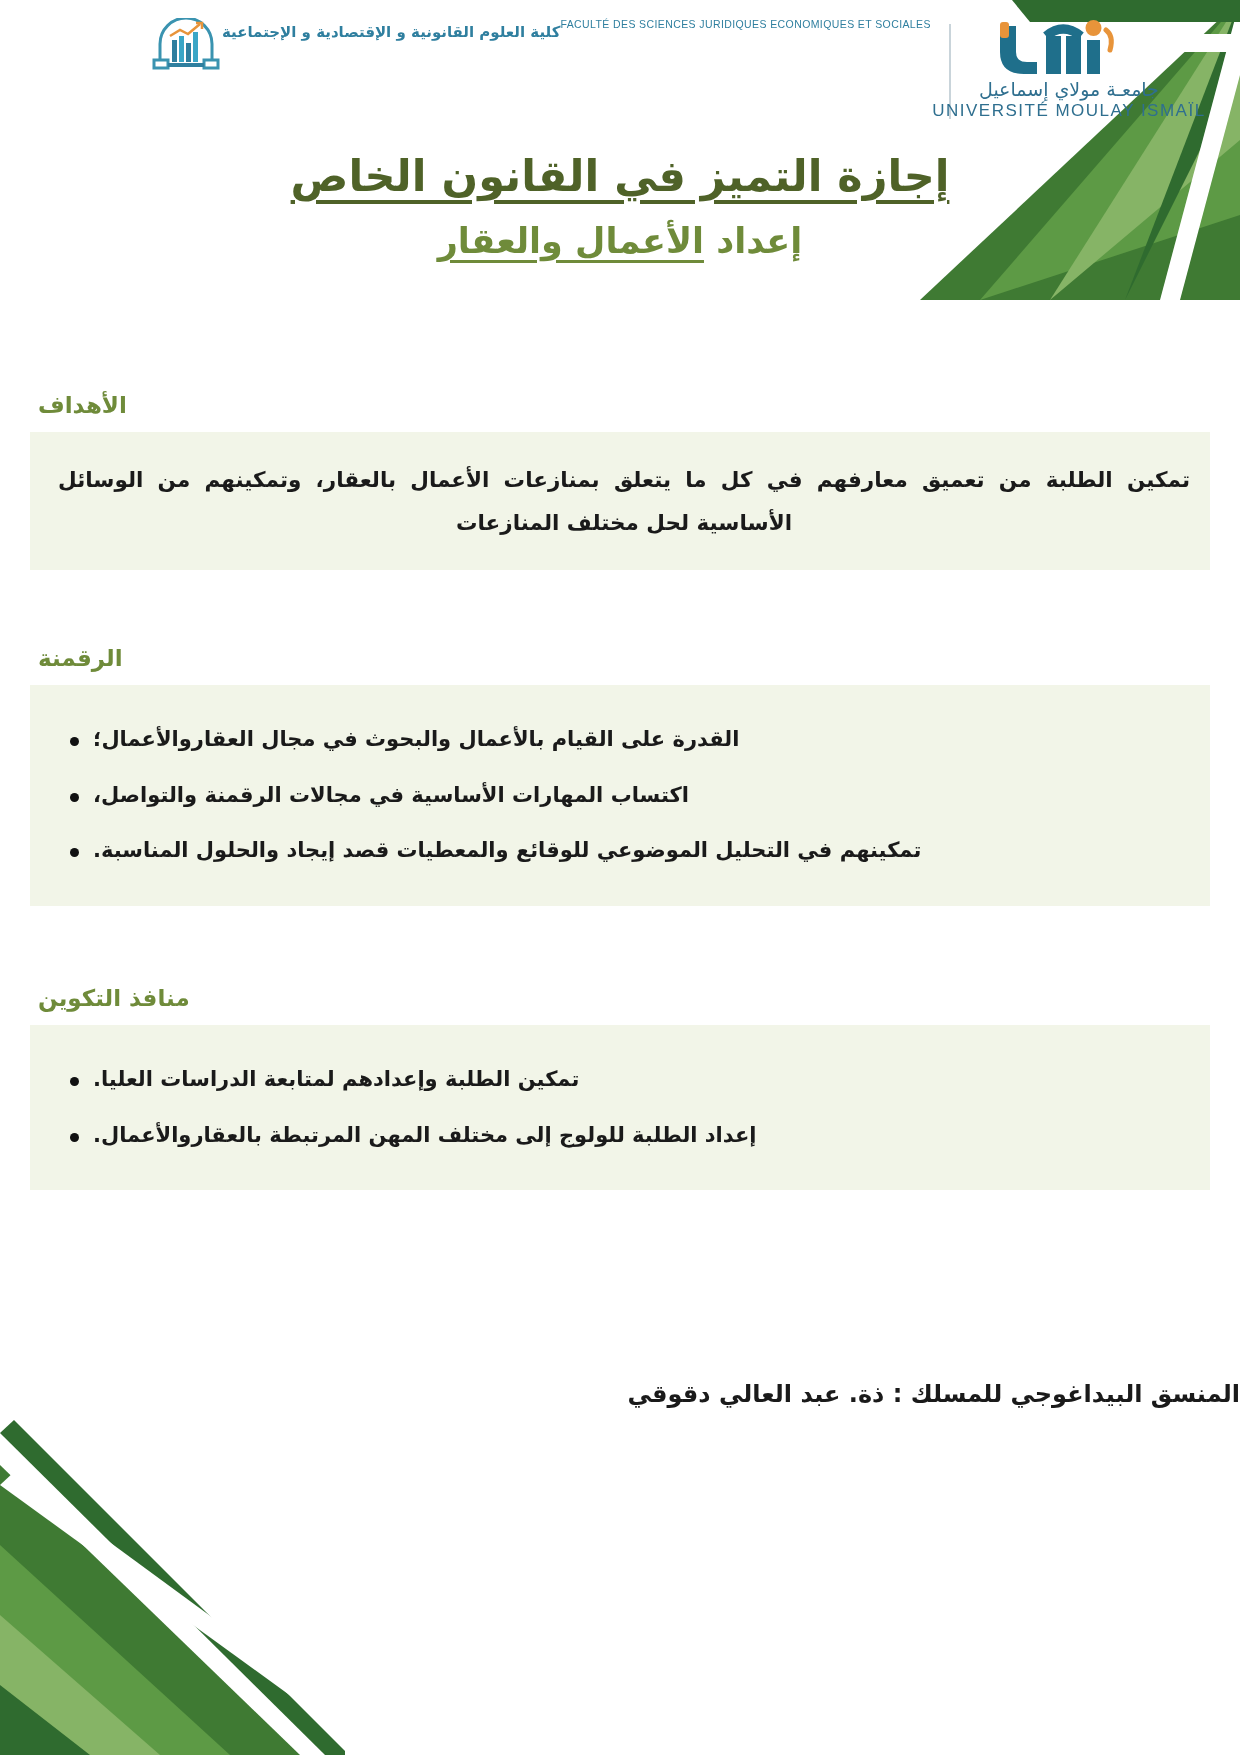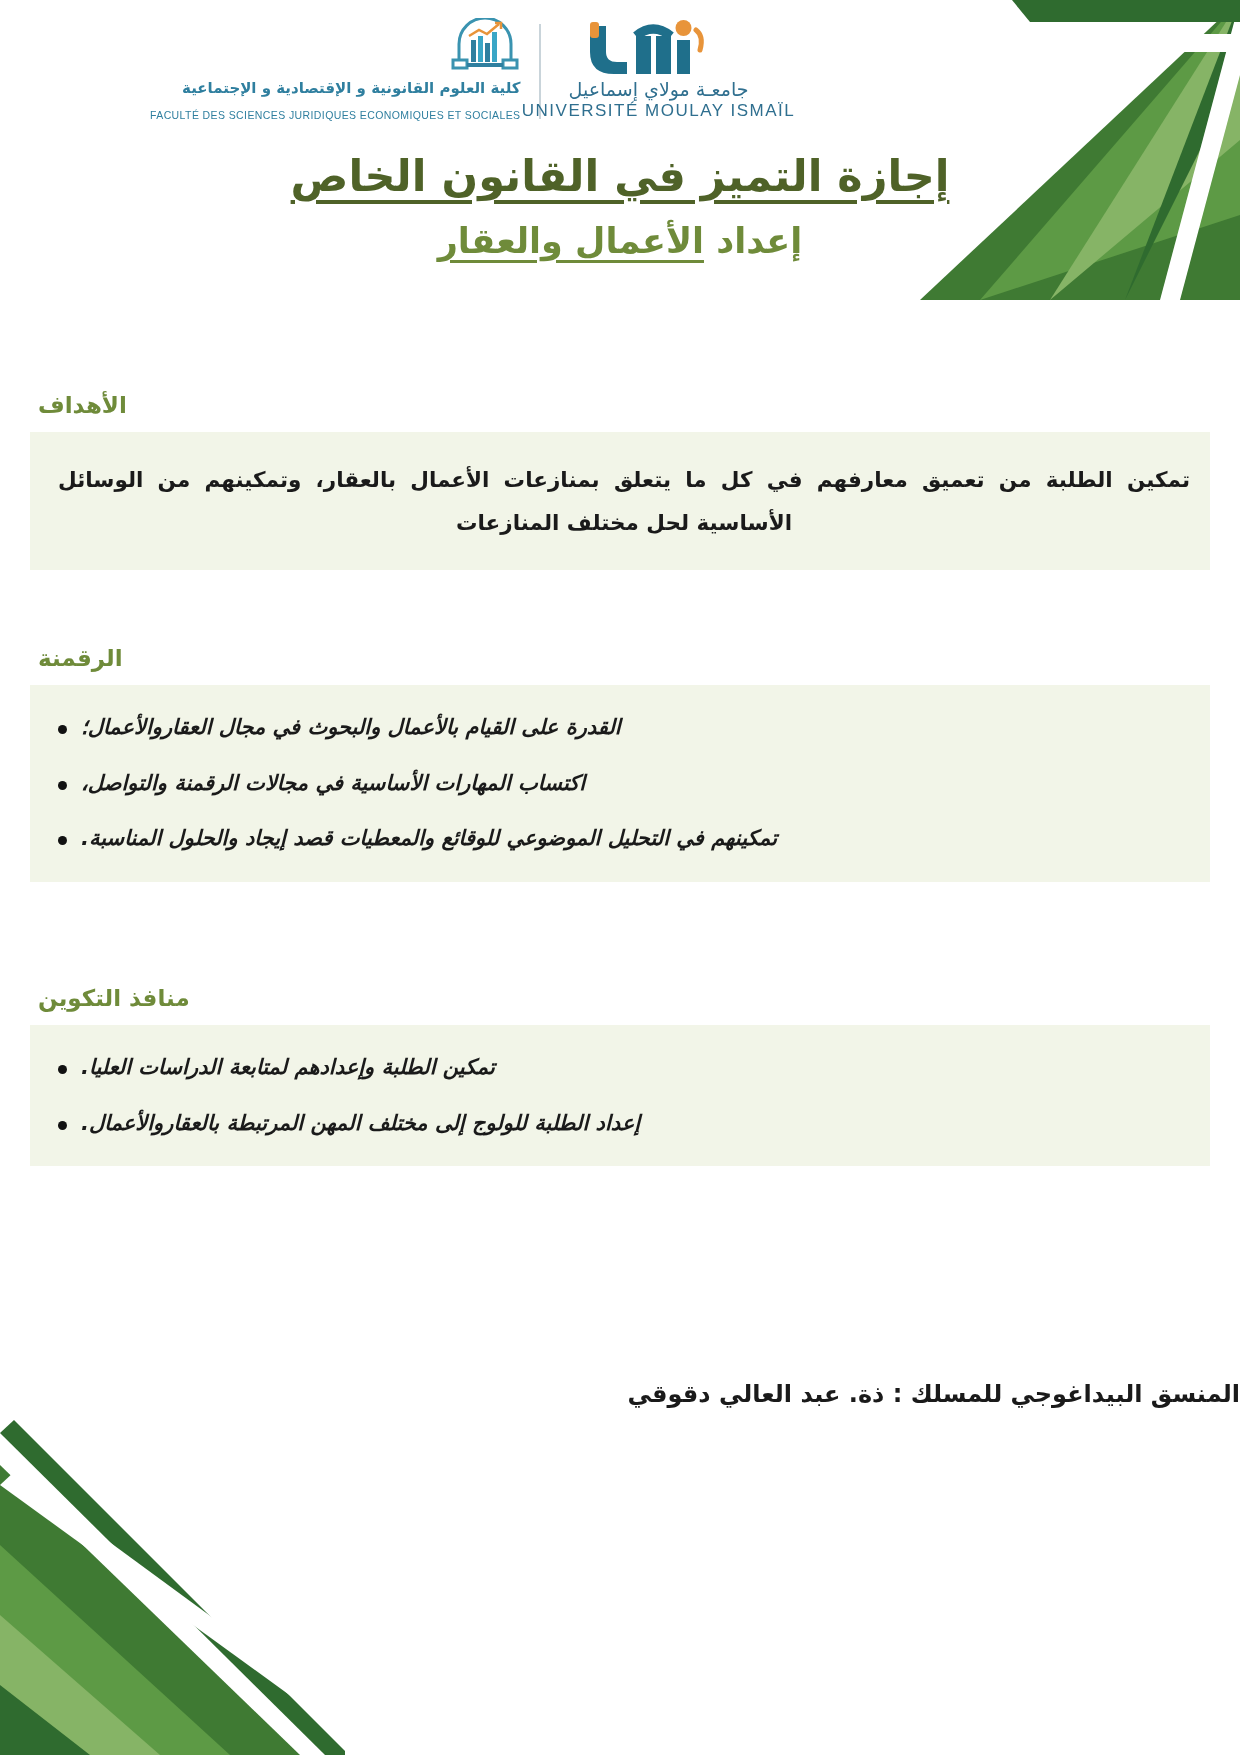--- a/index.html
+++ b/index.html
@@ -31,31 +31,31 @@
     margin-top:4px;direction:rtl;white-space:nowrap;
   }
   .logo-umi .fr{
     font-family:"Liberation Sans",sans-serif;
     font-size:17px;color:#2f6f8f;letter-spacing:1.5px;
     margin-top:1px;white-space:nowrap;
   }
   .logo-sep{
     width:2px;height:95px;background:#c9d4da;margin:6px 18px 0 18px;
   }
-  .logo-fsjes{display:flex;flex-direction:column;align-items:flex-end;}
+  .logo-fsjes{display:flex;flex-direction:row;align-items:flex-start;}
   .logo-fsjes .mark{height:56px;display:flex;align-items:flex-end;justify-content:center;}
   .logo-fsjes .ar{
     font-family:"DejaVu Sans",sans-serif;
     font-size:15px;color:#2f7f9f;direction:rtl;
     margin-top:5px;white-space:nowrap;font-weight:bold;
   }
   .logo-fsjes .fr{
     font-family:"Liberation Sans",sans-serif;
     font-size:10.5px;color:#2f7f9f;letter-spacing:.4px;
-    margin-top:12px;white-space:nowrap;
+    margin-top:0;white-space:nowrap;
   }
 
   
   .title-block{
     position:absolute;top:150px;left:0;right:0;text-align:center;
   }
   .main-title{
     font-family:"DejaVu Sans",sans-serif;
     font-size:43px;font-weight:bold;color:#4f6228;
     text-decoration:underline;text-decoration-thickness:4px;
@@ -85,21 +85,21 @@
     padding:26px 20px 26px 28px;
     direction:rtl;
   }
   .para{
     font-family:"DejaVu Sans",sans-serif;
     font-size:21.5px;font-weight:bold;color:#1a1a1a;
     line-height:2.0;text-align:justify;text-align-last:center;
     margin:0;
   }
   ul.bullets{
-    list-style:none;margin:0;padding:0;direction:rtl;font-style:italic;
+    list-style:none;margin:12px;padding:0;direction:rtl;
   }
   ul.bullets li{
     display:flex;flex-direction:row;align-items:flex-start;
     justify-content:flex-end;gap:14px;
     margin:0 0 22px 0;
   }
   ul.bullets li:last-child{margin-bottom:0;}
   .bullet-dot{
     flex:0 0 auto;width:9px;height:9px;border-radius:50%;
     background:#111;margin-top:14px;order:2;

